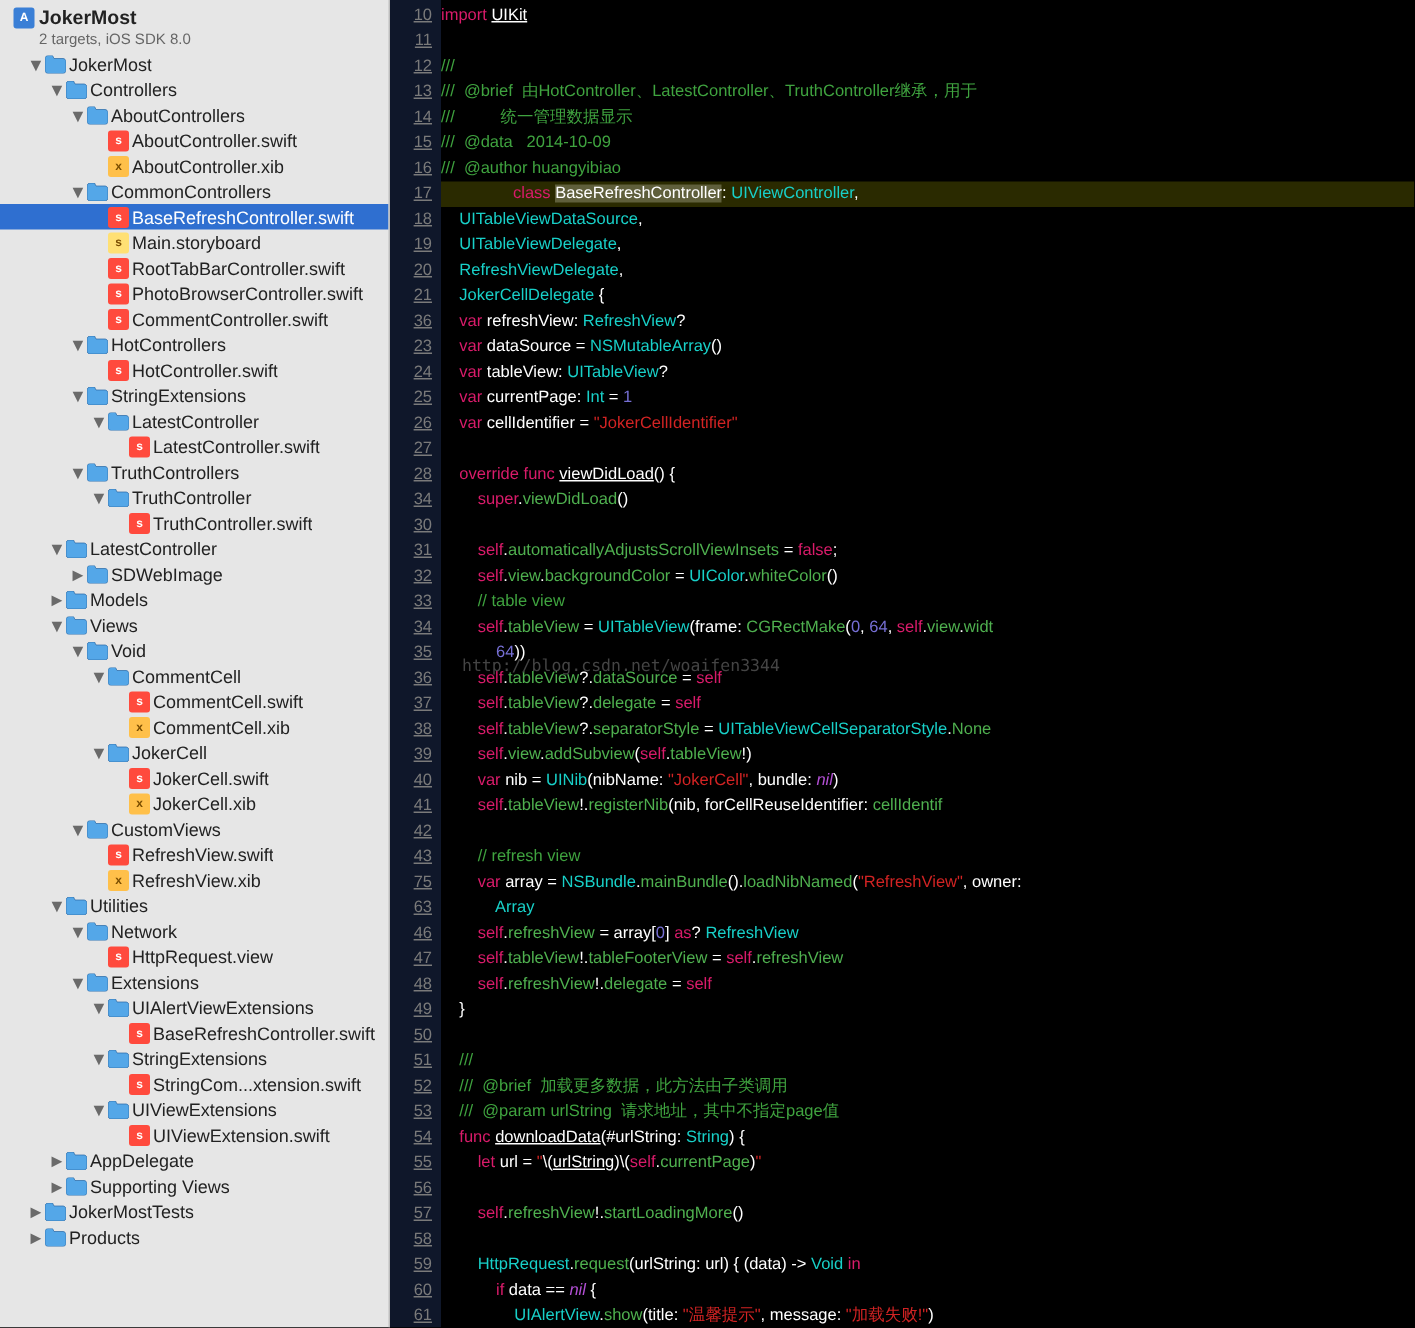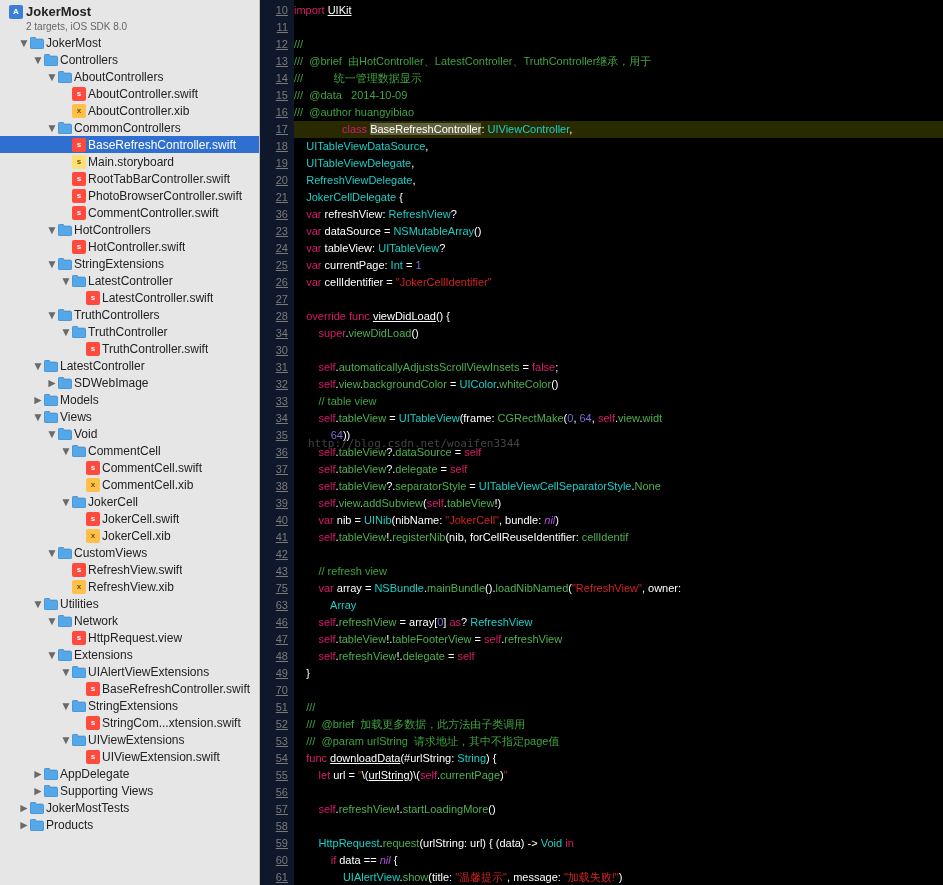--- a/index.html
+++ b/index.html
@@ -531,21 +531,21 @@
       <div>41</div>
       <div>42</div>
       <div>43</div>
       <div></div>
       <div>75</div>
       <div>63</div>
       <div>46</div>
       <div>47</div>
       <div>48</div>
       <div>49</div>
-      <div>70</div>
+      <div>50</div>
       <div>51</div>
       <div>52</div>
       <div>53</div>
       <div>54</div>
       <div>55</div>
       <div>56</div>
       <div>57</div>
       <div>58</div>
       <div>59</div>
       <div>60</div>

